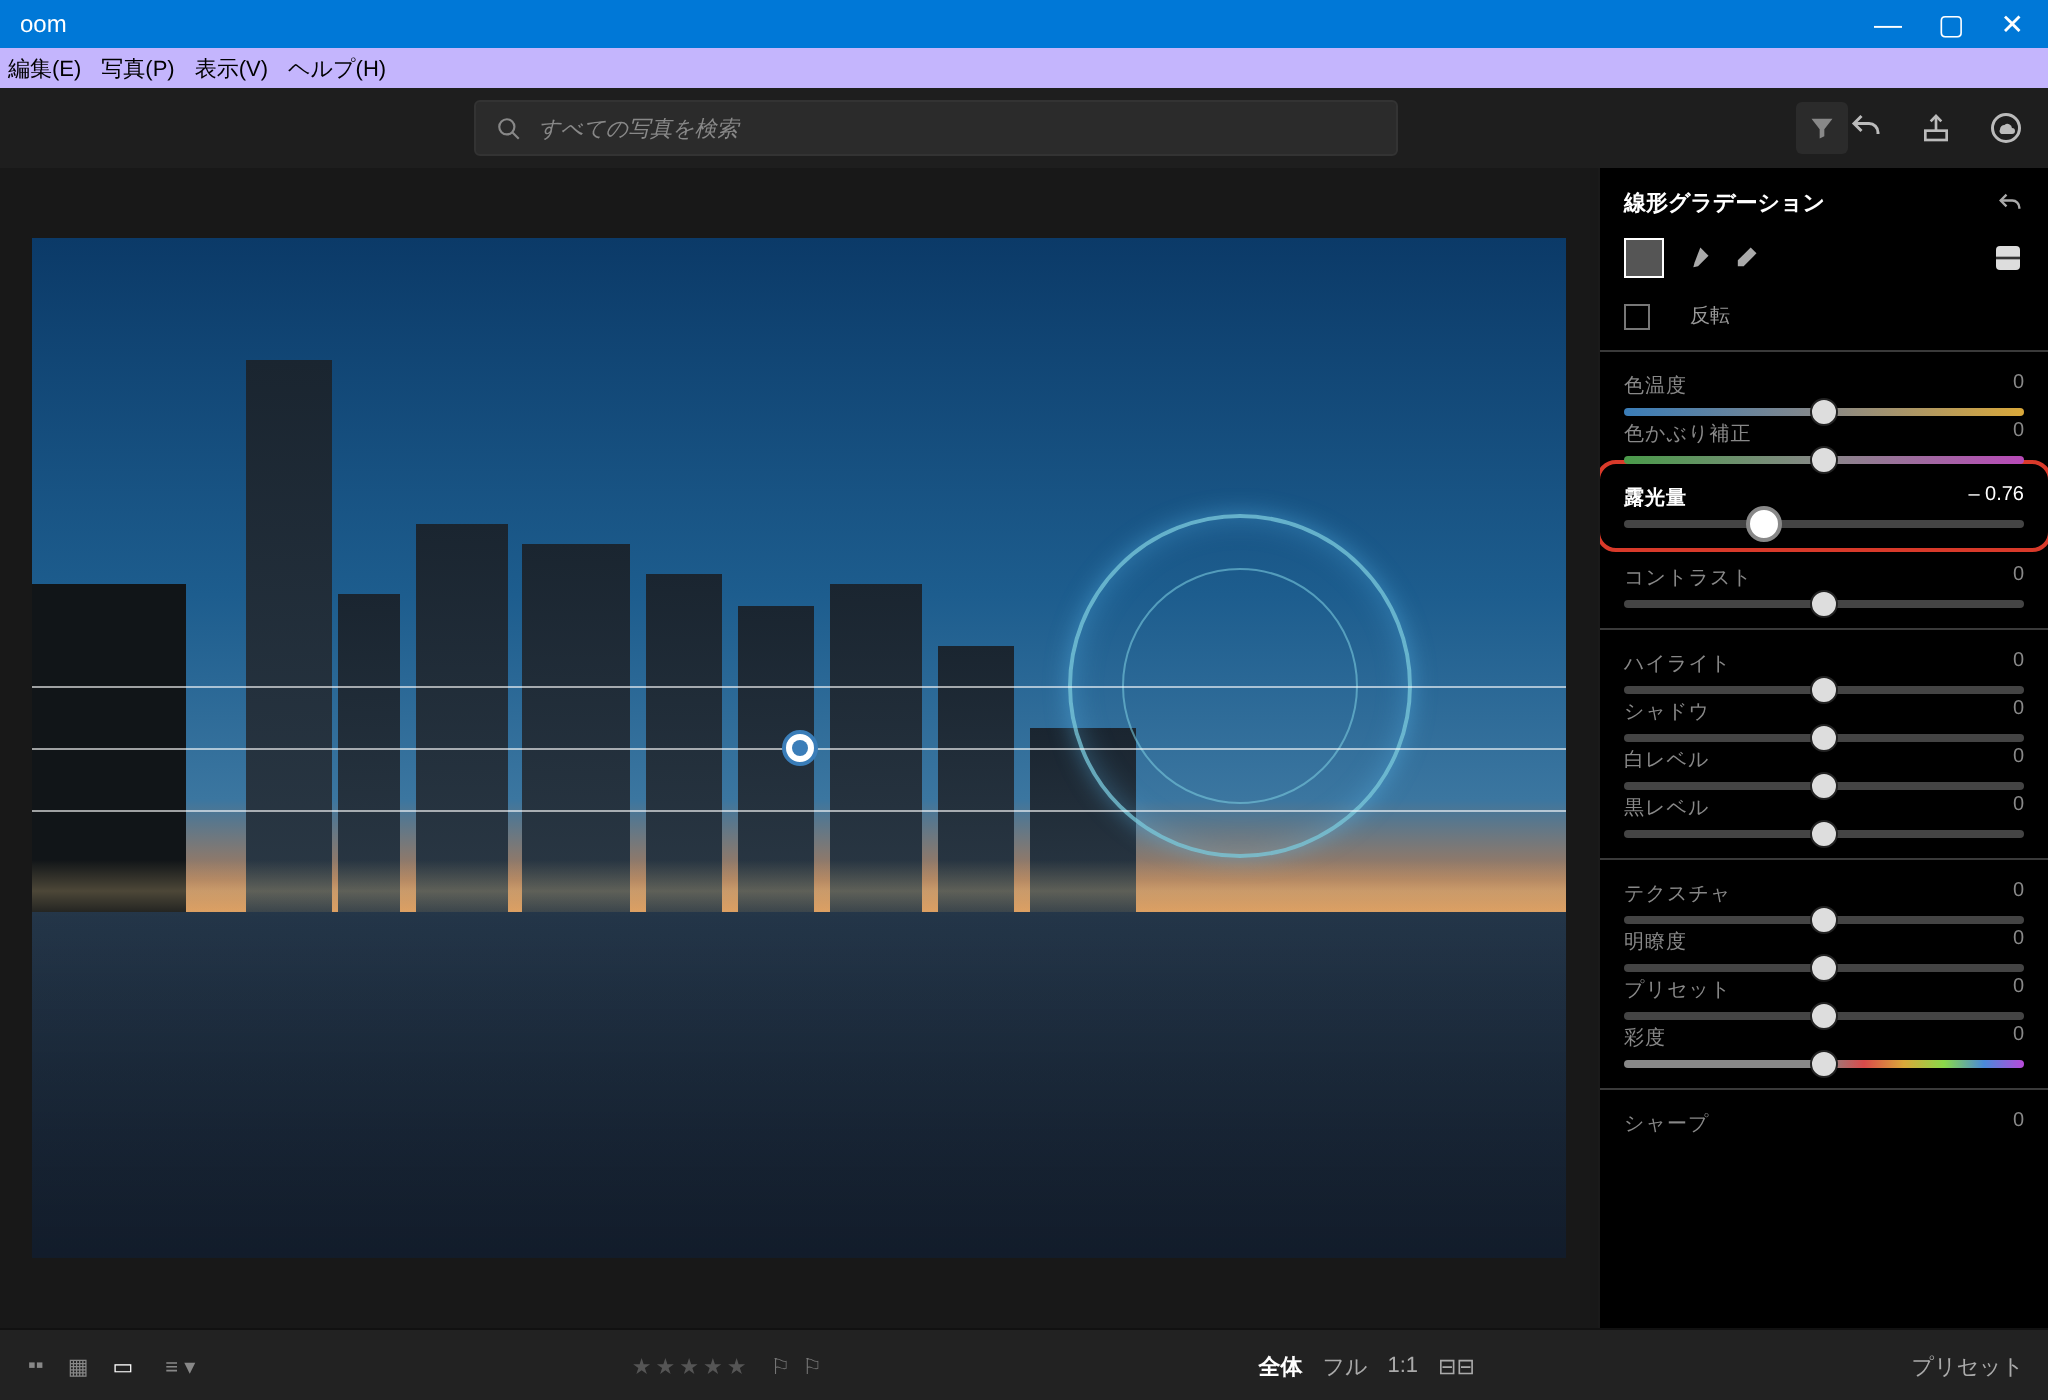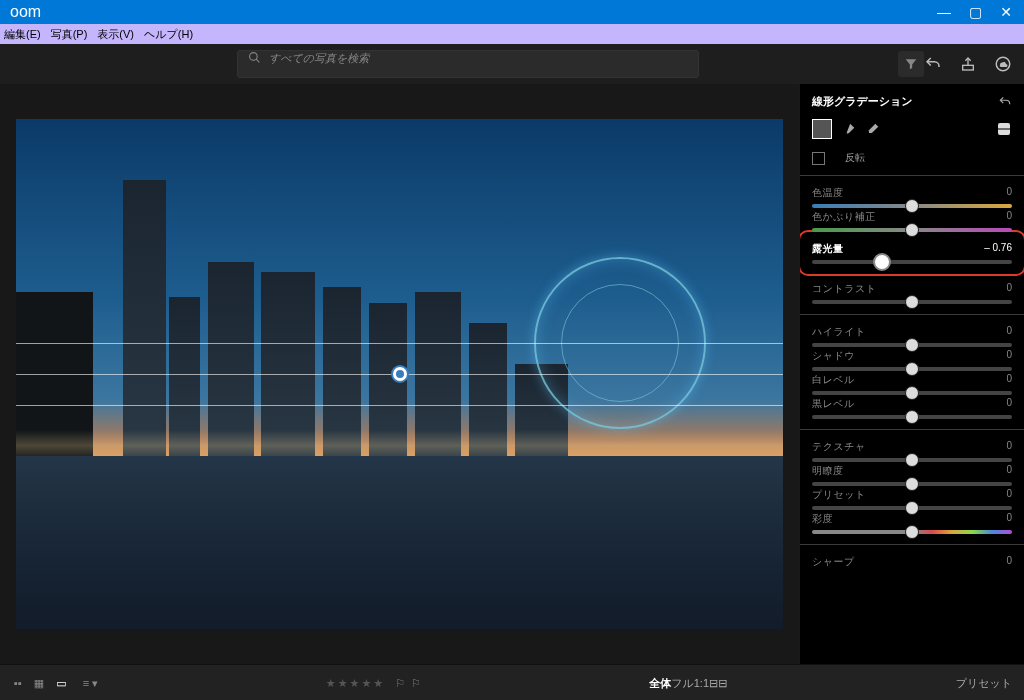--- a/index.html
+++ b/index.html
@@ -1,23 +1,23 @@
 <!DOCTYPE html>
 <html><head>
 <meta charset="utf-8">
 <style>
   html,body{margin:0;padding:0;height:100%;background:#1a1a1a;font-family:"Hiragino Kaku Gothic Pro","Meiryo",sans-serif;color:#ccc;font-size:11px;overflow:hidden;}
   .titlebar{height:24px;background:#0078d7;display:flex;align-items:center;justify-content:space-between;color:#fff;padding:0 4px;}
-  .titlebar .title{font-size:16px;padding-left:6px}
+  .titlebar .title{font-size:12px;padding-left:6px}
   .winbtns{display:flex;gap:18px;padding-right:8px}
   .winbtns span{font-size:14px;cursor:pointer}
   .menubar{height:20px;background:#c4b5fd;color:#000;display:flex;align-items:center;padding:0 4px;font-size:11px}
   .menubar span{margin-right:10px;cursor:pointer}
   .topbar{height:40px;background:#1e1e1e;display:flex;align-items:center;justify-content:space-between;padding:0 12px;}
-  .search{flex:1;max-width:440px;margin:0 auto;height:26px;background:#2b2b2b;border:1px solid #333;border-radius:3px;display:flex;color:#888;font-style:italic;padding:0 10px}
+  .search{flex:1;max-width:440px;margin:0 auto;height:26px;background:#2b2b2b;border:1px solid #333;border-radius:3px;display:flex;align-items:center;color:#888;font-style:italic;padding:0 10px}
   .search svg{margin-right:8px}
   .topright{display:flex;gap:18px;align-items:center;color:#bbb}
   .topright span{cursor:pointer;display:flex;align-items:center}
   .filterbtn{margin-left:14px;width:26px;height:26px;background:#2b2b2b;border-radius:3px;display:flex;align-items:center;justify-content:center;color:#888}
   .main{display:flex;height:calc(100% - 120px);}
   .canvas{flex:1;background:#181818;display:flex;align-items:center;justify-content:center;position:relative}
   .photo{width:96%;height:88%;position:relative;overflow:hidden}
   .sky{position:absolute;inset:0;background:linear-gradient(to bottom,#0b3a68 0%,#1d5d8e 35%,#3b76a0 55%,#a87a5a 63%,#d99a5e 66%,#1a1f25 70%,#0d1a2a 100%)}
   .water{position:absolute;left:0;right:0;top:66%;bottom:0;background:linear-gradient(to bottom,#1a2735 0%,#0c1622 100%)}
   .reflect{position:absolute;left:0;right:0;top:66%;height:34%;background:linear-gradient(to bottom,rgba(60,90,120,0.3),rgba(20,30,45,0.8));mix-blend-mode:lighten}
@@ -61,21 +61,21 @@
   .hl{outline:2px solid #d93a2a;outline-offset:6px;padding:4px 6px;margin:6px -6px 14px -6px;border-radius:2px}
   .hl .lbl span:first-child{color:#fff;font-weight:600}
   .hl .thumb{left:35%;width:14px;height:14px;background:#fff;border:2px solid #888}
 
   .bottombar{height:36px;background:#222;display:flex;align-items:center;justify-content:space-between;padding:0 12px;border-top:1px solid #111}
   .viewmodes{display:flex;gap:8px;color:#888}
   .viewmodes .vm{cursor:pointer;padding:2px}
   .viewmodes .vm.sel{color:#fff}
   .stars{display:flex;gap:2px;color:#555}
   .flags{display:flex;gap:6px;margin-left:12px;color:#777}
-  .zoom{display:flex;gap:0;color:#aaa;align-items:center}
+  .zoom{display:flex;gap:10px;color:#aaa;align-items:center}
   .zoom span{cursor:pointer}
   .zoom .sel{color:#fff;font-weight:600}
   .preset{color:#aaa;cursor:pointer}
   svg{display:block}
 </style>
 </head>
 <body>
 
 <div class="titlebar">
   <span class="title">oom</span>

